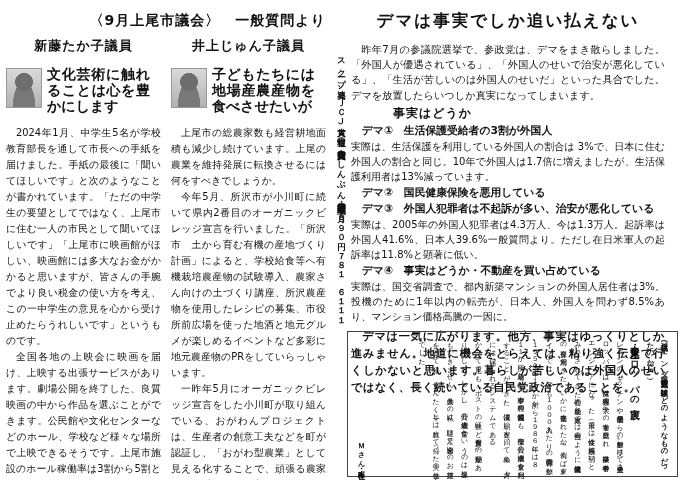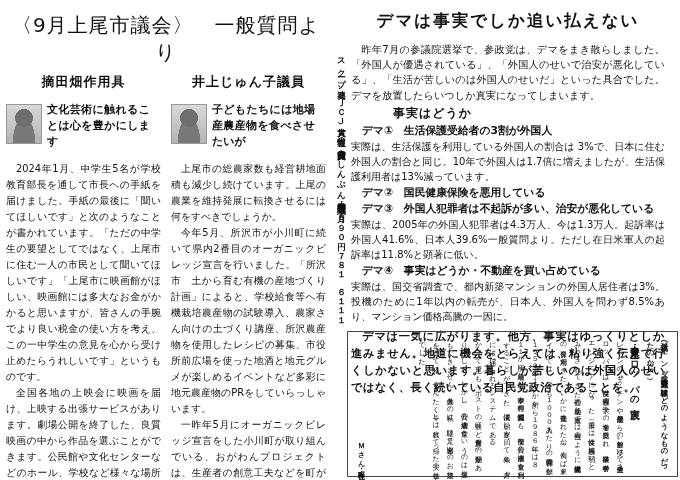--- a/index.html
+++ b/index.html
@@ -3,33 +3,33 @@
 <meta charset="utf-8">
 <style>
   html,body{margin:0;padding:0;}
   body{
     width:680px;height:480px;background:#ffffff;color:#111;
     font-family:"DejaVu Sans","Liberation Sans",sans-serif;
     position:relative;overflow:hidden;
   }
   
   .left-half{position:absolute;left:6px;top:12px;width:320px;}
-  .left-header{text-align:center;font-weight:normal;font-size:20px;letter-spacing:1px;margin:0 0 7px 0;}
+  .left-header{text-align:right;font-weight:bold;font-size:14px;letter-spacing:1px;margin:0 0 7px 0;}
   .cols{display:flex;gap:10px;}
   .col{width:155px;}
   .member-name{font-weight:bold;font-size:13px;text-align:center;margin:0 0 3px 0;letter-spacing:1px;}
   .photo{
     float:left;width:36px;height:40px;margin:2px 5px 2px 0;
     background:
       radial-gradient(circle at 50% 34%, #6e6e6e 0 29%, rgba(0,0,0,0) 30%),
       radial-gradient(ellipse at 50% 98%, #787878 0 46%, rgba(0,0,0,0) 47%),
       linear-gradient(#d9d9d9,#b3b3b3);
     border:1px solid #999;box-sizing:border-box;
   }
-  .lead{font-weight:bold;font-size:11px;line-height:16px;margin:11px;text-align:justify;}
+  .lead{font-weight:bold;font-size:14px;line-height:16px;margin:11px;text-align:justify;}
   .bodyp{font-size:9.9px;line-height:16px;margin:0;text-align:justify;text-indent:1em;}
   
   .strip{
     position:absolute;left:324px;top:52px;height:424px;width:22px;
     writing-mode:vertical-rl;font-size:8.6px;font-weight:bold;line-height:1;
     letter-spacing:0.5px;white-space:nowrap;
   }
   
   .article{position:absolute;left:351px;top:10px;width:314px;}
   .article-title{text-align:center;font-weight:bold;font-size:16.5px;letter-spacing:2px;margin:0 0 10px 0;}
@@ -56,21 +56,21 @@
   }
 </style>
 </head>
 <body>
 
 <section class="left-half">
   <h2 class="left-header">〈9月上尾市議会〉　一般質問より</h2>
   <div class="cols">
 
     <article class="col">
-      <h3 class="member-name">摘田畑作用具</h3>
+      <h3 class="member-name">新藤たか子議員</h3>
       <div>
         <span class="photo"></span>
         <p class="lead">文化芸術に触れることは心を豊かにします</p>
         <p class="bodyp">2024年1月、中学生5名が学校教育部長を通して市長への手紙を届けました。手紙の最後に「聞いてほしいです」と次のようなことが書かれています。「ただの中学生の要望としてではなく、上尾市に住む一人の市民として聞いてほしいです」「上尾市に映画館がほしい、映画館には多大なお金がかかると思いますが、皆さんの手腕でより良い税金の使い方を考え、この一中学生の意見を心から受け止めたらうれしいです」というものです。</p>
         <p class="bodyp">全国各地の上映会に映画を届け、上映する出張サービスがあります。劇場公開を終了した、良質映画の中から作品を選ぶことができます。公民館や文化センターなどのホール、学校など様々な場所で上映できるそうです。上尾市施設のホール稼働率は3割から5割と低い状態です。検討していただきたいと思います。</p>
         <p class="bodyp">上尾市には2023年に国の重要文化財に指定された「摘田畑作用具」があります。他には、無形文化財として藤波のささら獅子舞、藤波の餅つき踊り、畔吉源田雛万作踊などが伝承されています。</p>
 
       </div>
     </article>
 

